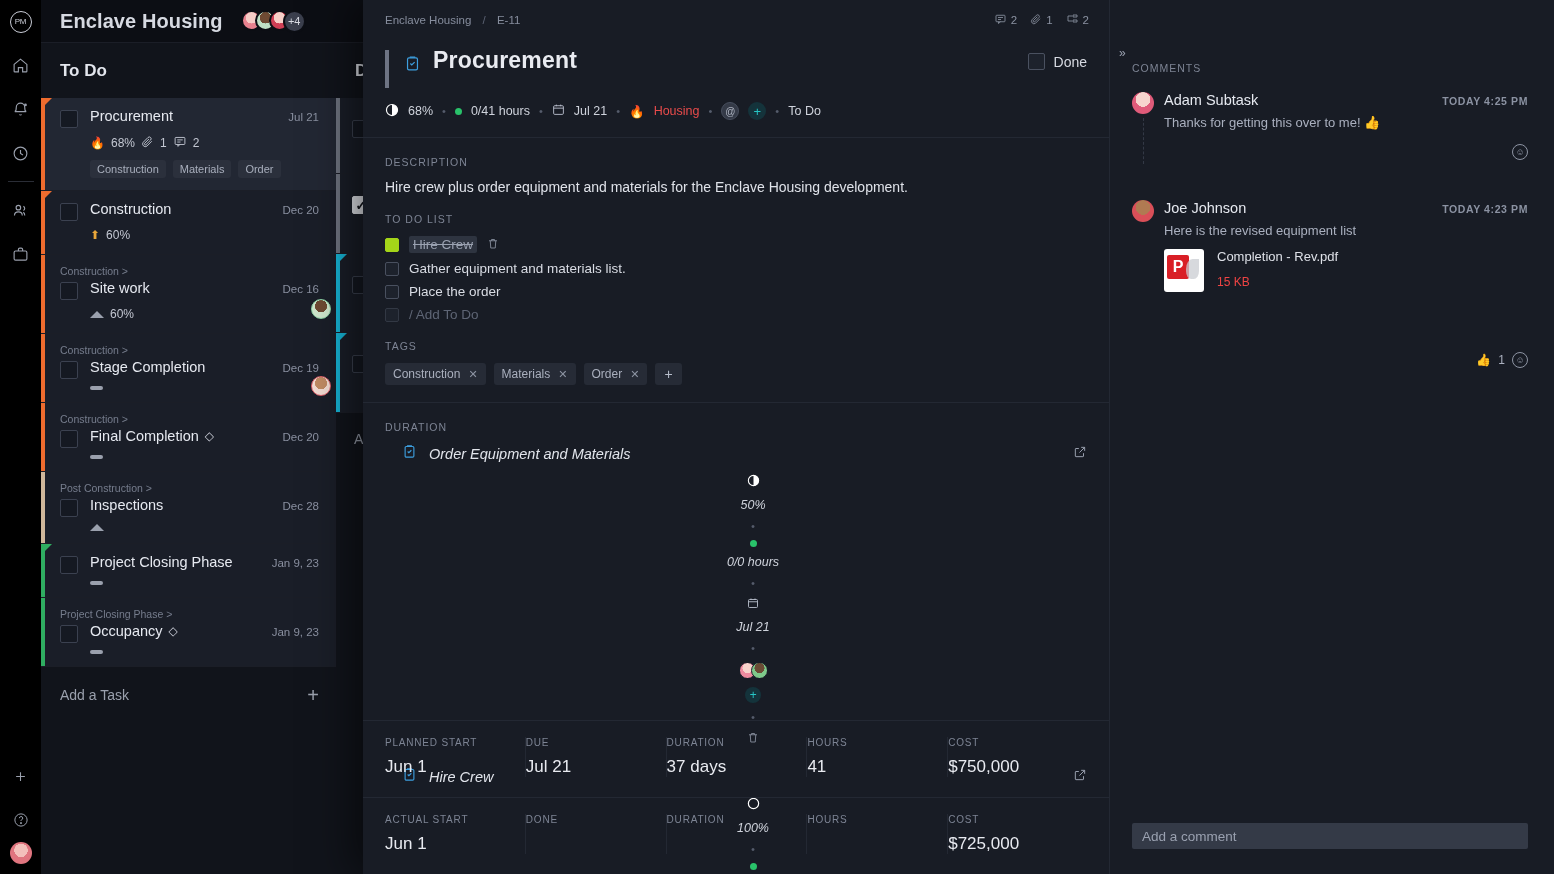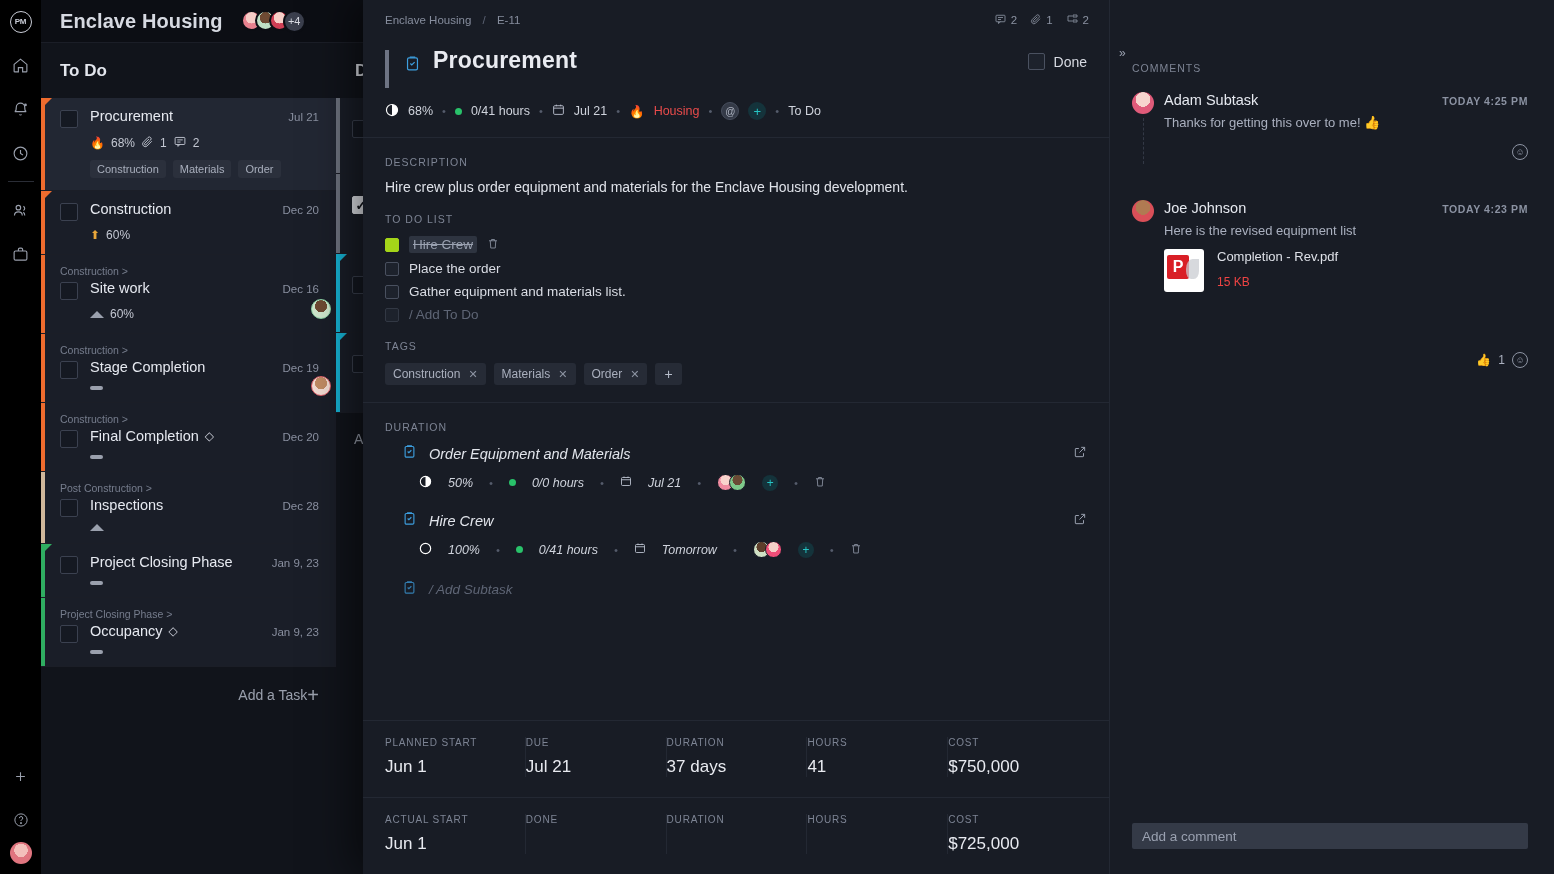--- a/index.html
+++ b/index.html
@@ -17,21 +17,21 @@
     position: absolute; left: 0; top: 0; width: 41px; height: 874px;
     background: #000000; display: flex; flex-direction: column; align-items: center;
     z-index: 5;
   }
   .rail-logo {
     width: 41px; height: 43px; display: flex; align-items: center; justify-content: center;
   }
   .logo-circle {
     width: 22px; height: 22px; border-radius: 50%; border: 1.5px solid #c9ccd6;
     display: flex; align-items: center; justify-content: center;
-    font-size: 8px; font-weight: bold; color: #c9ccd6; letter-spacing: -0.3px;
+    font-size: 8px; font-weight: normal; color: #c9ccd6; letter-spacing: -0.3px;
   }
   .rail-ico {
     width: 41px; height: 44px; display: flex; align-items: center; justify-content: center;
     color: #9aa0ad; cursor: pointer;
   }
   .rail-sep { width: 26px; height: 1px; background: #2a2d36; margin: 6px 0; }
   .rail-spacer { flex: 1; }
   .rail-avatar {
     width: 22px; height: 22px; border-radius: 50%;
     background: radial-gradient(circle at 50% 38%, #f3c0bb 0 38%, #e0757f 39% 100%);
@@ -86,21 +86,21 @@
   .tdate { font-size: 11.5px; color: #8a90a0; white-space: nowrap; margin-left: 8px; margin-top: 3px; }
   .meta { display: flex; align-items: center; gap: 6px; margin: 7px 0 0 30px; font-size: 12px; color: #c3c7d2; }
   .tagrow { display: flex; gap: 7px; margin: 9px 0 0 30px; }
   .tag { background: #2b303c; color: #a8aebc; font-size: 11px; padding: 3px 7px; border-radius: 3px; }
   .dash { display: inline-block; width: 13px; height: 4px; border-radius: 2px; background: #9aa0ad; }
   .tri-up { width: 0; height: 0; border-left: 7px solid transparent; border-right: 7px solid transparent; border-bottom: 7px solid #9aa0ad; }
   .rav { width: 20px; height: 20px; border-radius: 50%; }
   .rav-g { background: radial-gradient(circle at 50% 34%, #6e4a33 0 40%, #cfe7cd 41% 100%); border: 1.5px solid #8fd6a8; }
   .rav-r { background: radial-gradient(circle at 50% 34%, #c08b63 0 40%, #f3dcd3 41% 100%); border: 1.5px solid #e0606a; }
   .addtask {
-    display: flex; align-items: center; justify-content: flex-end;
+    display: flex; align-items: center; justify-content: space-between;
     padding: 18px 17px 18px 19px; color: #9aa0ad; font-size: 14px;
   }
   .plus-lg { font-size: 20px; color: #9aa0ad; line-height: 1; }
 
   
   .col-done { position: absolute; left: 336px; top: 43px; width: 120px; bottom: 0; background: #11141b; }
   .col-done .col-head h2 { font-size: 17px; color: #e3e6ed; }
   .dtask { position: relative; height: 66px; border-bottom: 1px solid #1b1e27; background: #1a1e28; }
   .dbar { position: absolute; left: 0; top: 0; width: 4px; height: 100%; }
   .dbar.gray { background: #6f7480; }
@@ -165,21 +165,21 @@
     display: flex; align-items: center; gap: 8px; background: #262b36; color: #a9afbd;
     font-size: 12px; padding: 4px 8px; border-radius: 3px;
   }
   .mtag .x { color: #8d94a3; font-size: 11px; cursor: pointer; }
   .tag-add { background: #262b36; color: #b9bfcd; font-size: 14px; padding: 2px 9px; border-radius: 3px; line-height: 18px; }
 
   .sub { position: relative; padding-left: 17px; font-style: italic; }
   .sub-title { display: flex; align-items: center; gap: 12px; }
   .sub-name { font-size: 14.5px; color: #e2e5ec; }
   .open-ext { margin-left: auto; color: #9aa1b0; }
-  .sub-meta { display: flex; align-items: center; gap: 16px; margin: 11px 0 0 17px; font-size: 12.5px; color: #cfd3dc; }
+  .sub-meta { display: flex; align-items: center; gap: 8px; margin: 11px 0 0 17px; font-size: 12.5px; color: #cfd3dc; flex-direction: column; }
   .sav { width: 17px; height: 17px; border-radius: 50%; border: 1.5px solid #1a1e28; }
   .sav-pink { background: radial-gradient(circle at 50% 34%, #f8d3cc 0 40%, #ef8ba0 41% 100%); }
   .sav-green { background: radial-gradient(circle at 50% 34%, #6b4b35 0 40%, #7ec98a 41% 100%); }
   .sav-brown { background: radial-gradient(circle at 50% 34%, #5d3e2b 0 40%, #cfe0c4 41% 100%); }
   .sav-red { background: radial-gradient(circle at 50% 34%, #f7d0c8 0 40%, #ef4e78 41% 100%); }
   .sav-grp { display: flex; }
   .sav-grp .sav + .sav { margin-left: -5px; }
   .add-sub { color: #5e6575; font-size: 13.5px; }
 
   
@@ -561,25 +561,25 @@
           <span class="cbox done"></span>
           <span class="todo-txt struck">Hire Crew</span>
           <span class="trash">
             <svg width="12" height="13" viewBox="0 0 24 24" fill="none" stroke="currentColor" stroke-width="1.7">
                 <path d="M4 6.5h16M9 6.5V4h6v2.5M6.5 6.5 7.5 21h9l1-14.5"></path>
               </svg>
           </span>
         </div>
         <div class="todo-item">
           <span class="cbox"></span>
-          <span class="todo-txt">Place the order</span>
+          <span class="todo-txt">Gather equipment and materials list.</span>
         </div>
         <div class="todo-item">
           <span class="cbox"></span>
-          <span class="todo-txt">Gather equipment and materials list.</span>
+          <span class="todo-txt">Place the order</span>
         </div>
         <div class="todo-item" style="margin-top:4px">
           <span class="cbox" style="border-color:#323844"></span>
           <span class="add-todo">/ Add To Do</span>
         </div>
       </div>
 
       <div class="sect">
         <div class="slabel">TAGS</div>
         <div class="tags">

